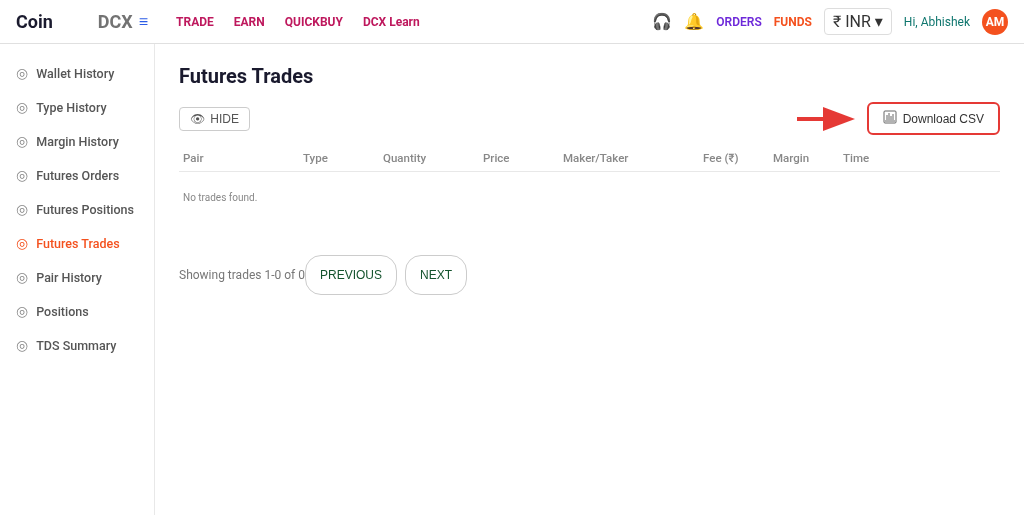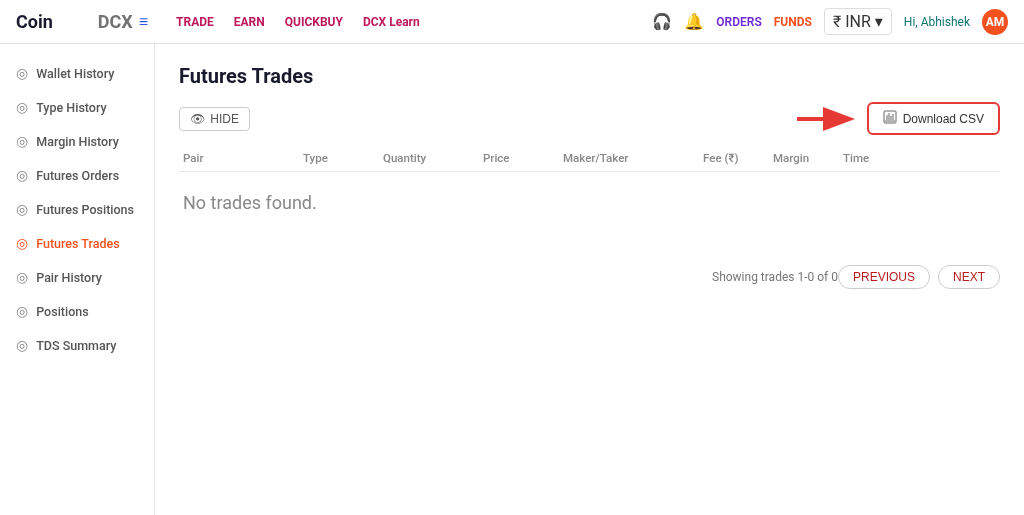--- a/index.html
+++ b/index.html
@@ -93,31 +93,31 @@
     
     .table-header {
       display: grid;
       grid-template-columns: 120px 80px 100px 80px 140px 70px 70px 80px;
       padding: 6px 0; border-bottom: 1px solid #e8e8e8;
       font-size: 11.5px; color: #888; font-weight: 500;
     }
     .table-header span { padding: 0 4px; }
 
     .table-body { padding: 16px 0; }
-    .no-data { font-size: 18px; color: #888; padding: 4px; }
+    .no-data { font-size: 10px; color: #888; padding: 4px; }
 
     .table-footer {
-      display: flex; align-items: center; justify-content: flex-end;
+      display: flex; align-items: center; justify-content: flex-start;
       margin-top: 24px; padding-top: 8px;
     }
     .showing-text { font-size: 12px; color: #777; }
     .pagination { display: flex; gap: 8px; }
     .page-btn {
-      border: 1px solid #ccc; border-radius: 16px; padding: 4px 14px;
-      font-size: 12px; color: #b91c1c; cursor: pointer; background: #fff;
+      border: 1px solid #ccc; border-radius: 16px; padding: 12px 14px;
+      font-size: 12px; color: #14532d; cursor: pointer; background: #fff;
     }
   </style>
 </head>
 <body>
 
 <nav class="navbar">
   <div class="logo">
     <span class="logo-coin">Coin</span>
     <span class="logo-dcx">DCX</span>
     <span class="logo-icon">≡</span>

